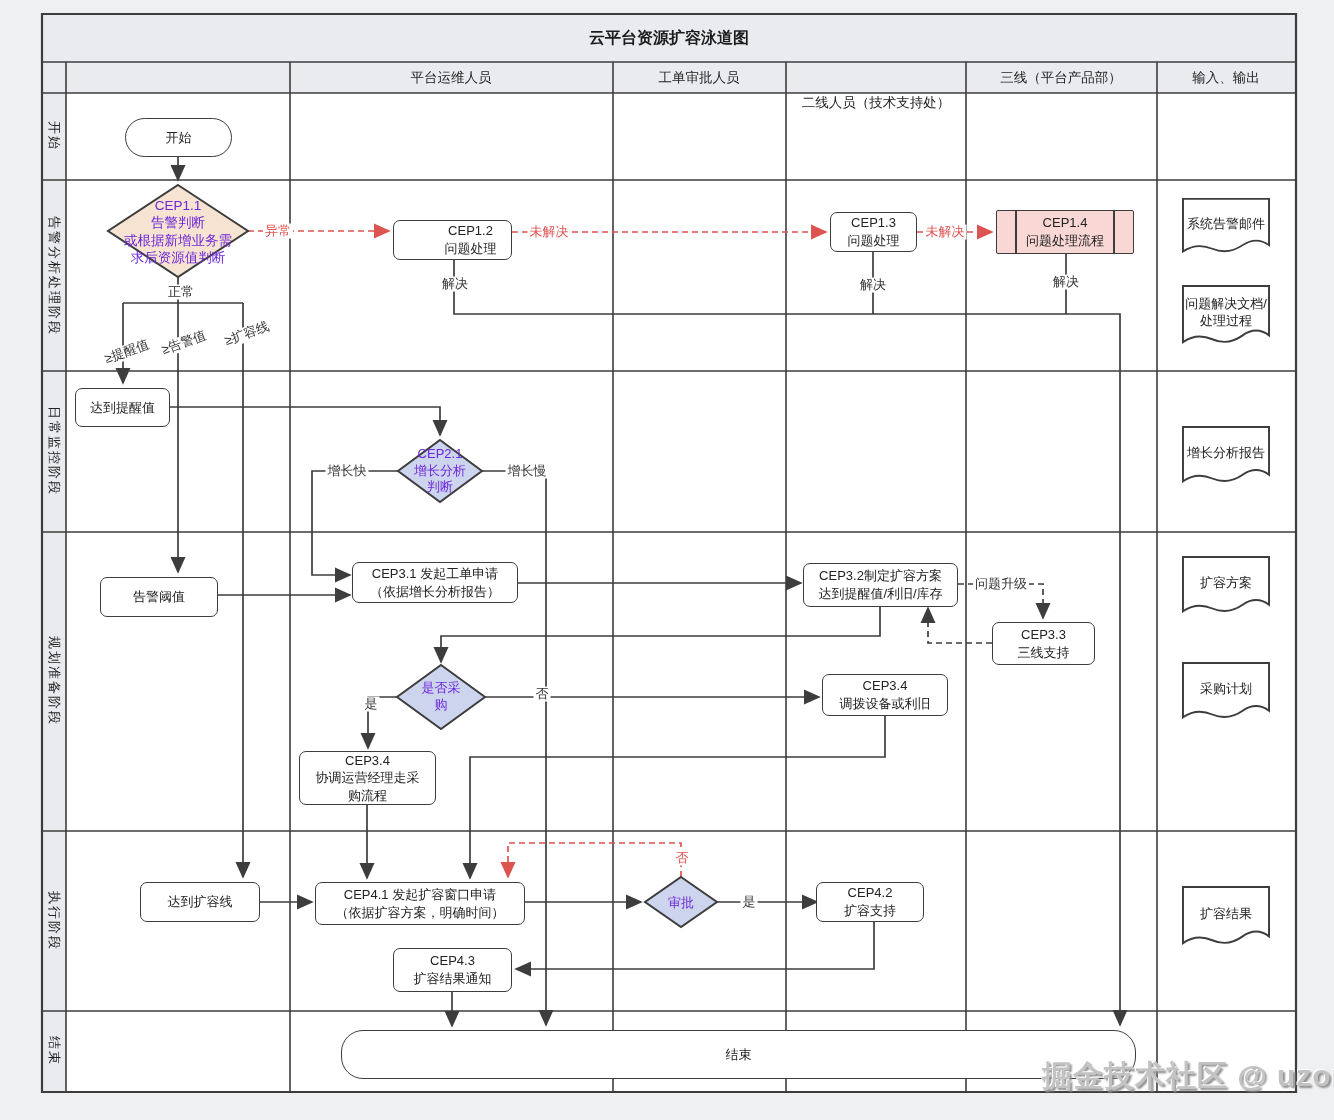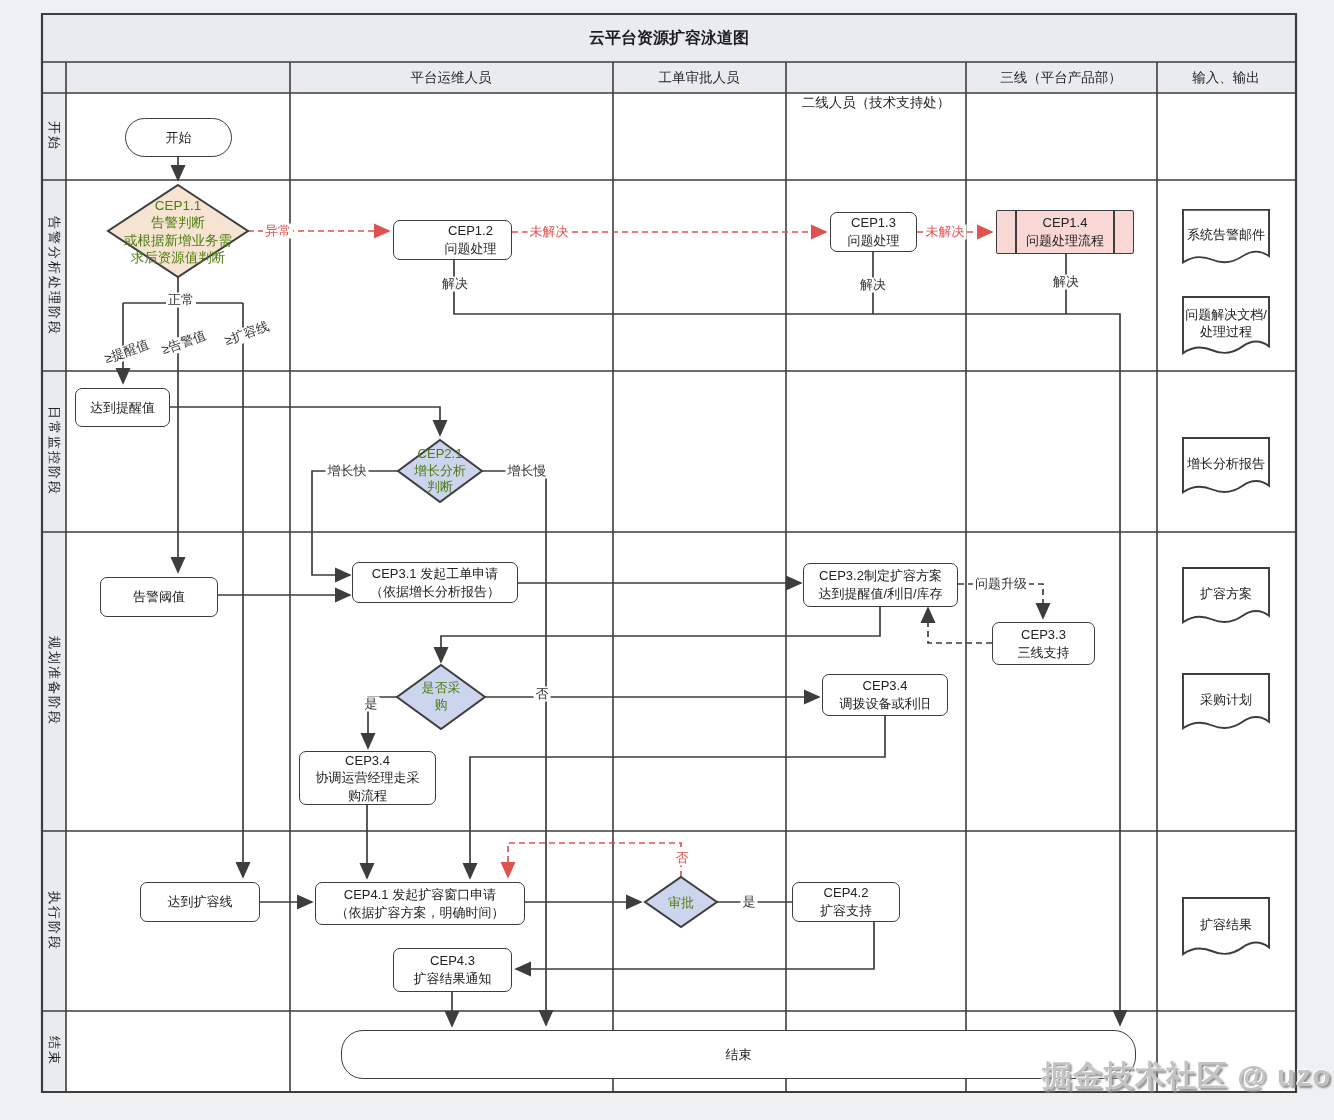--- a/index.html
+++ b/index.html
@@ -5,33 +5,33 @@
   html,body{margin:0;padding:0;background:#eff0f2;font-family:"Liberation Sans","DejaVu Sans",sans-serif;}
   #stage{position:relative;width:1334px;height:1120px;background:#eff0f2;overflow:hidden;}
   .fill{position:absolute;}
   svg.layer{position:absolute;left:0;top:0;pointer-events:none;}
   .box{position:absolute;background:#fff;border:1.6px solid #3d3d3d;border-radius:7px;
        display:flex;align-items:center;justify-content:center;text-align:center;
        font-size:13px;line-height:1.35;color:#222;white-space:pre-line;box-sizing:border-box;z-index:4;}
   .pill{border-radius:22px;}
   .subproc{background:#f8d7d4;}
   .subbar{position:absolute;top:-1px;bottom:-1px;width:1.6px;background:#3d3d3d;}
-  .dtext{position:absolute;text-align:center;font-size:13px;line-height:1.28;color:#4d7c0f;
+  .dtext{position:absolute;text-align:center;font-size:13px;line-height:1.28;color:#6d28d9;
          white-space:pre-line;transform:translate(-50%,-50%);z-index:5;}
   .elabel{position:absolute;font-size:13px;color:#333;transform:translate(-50%,-50%);
           background:#fff;padding:0 2px;line-height:1.15;white-space:nowrap;z-index:6;}
   .elabel.red{color:#dd5350;}
   .elabel.rot{transform:translate(-50%,-50%) rotate(-20deg);}
   .lane-label{position:absolute;transform:translate(-50%,-50%) rotate(90deg);font-size:13px;
               color:#222;white-space:nowrap;letter-spacing:2px;z-index:3;}
   .colhead{position:absolute;transform:translate(-50%,-50%);font-size:13.5px;color:#1c1c1c;
            white-space:nowrap;z-index:3;}
   .title{position:absolute;transform:translate(-50%,-50%);font-size:16px;font-weight:bold;
          color:#1c1c1c;white-space:nowrap;z-index:3;}
-  .doc{position:absolute;z-index:4;margin-top:11px;}
+  .doc{position:absolute;z-index:4;}
   .doc svg{position:absolute;left:0;top:0;}
   .doc path{fill:#fff;stroke:#3d3d3d;stroke-width:2;}
   .doc-label{position:absolute;left:0;right:0;top:0;bottom:6px;display:flex;align-items:center;
              justify-content:center;text-align:center;font-size:13px;color:#222;line-height:1.3;}
   .watermark{position:absolute;left:1042px;top:1056px;font-size:30px;font-weight:bold;
              color:#c3c3c3;text-shadow:-1px -1px 0 #ffffff,2px 2px 2px #8f8f8f;
              letter-spacing:1px;z-index:9;white-space:nowrap;}
 </style>
 </head>
 <body>
@@ -161,21 +161,21 @@
 购</div>
   <div class="box" style="left:299px;top:751px;width:137px;height:54px;">CEP3.4
 协调运营经理走采
 购流程</div>
   <div class="box" style="left:822px;top:674px;width:126px;height:42px;">CEP3.4
 调拨设备或利旧</div>
   <div class="box" style="left:140px;top:882px;width:120px;height:40px;">达到扩容线</div>
   <div class="box" style="left:315px;top:882px;width:210px;height:43px;">CEP4.1 发起扩容窗口申请
 （依据扩容方案，明确时间）</div>
   <div class="dtext" style="left:681px;top:903px;width:60px;">审批</div>
-  <div class="box" style="left:792px;top:882px;width:108px;height:40px;">CEP4.2
+  <div class="box" style="left:816px;top:882px;width:108px;height:40px;">CEP4.2
 扩容支持</div>
   <div class="box" style="left:393px;top:948px;width:119px;height:44px;">CEP4.3
 扩容结果通知</div>
   <div class="box pill" style="left:341px;top:1030px;width:795px;height:49px;">结束</div>
 
   <div class="doc" style="left:1182px;top:198px;width:88px;height:58px;">
     <svg width="88" height="58" viewBox="0 0 90 64" preserveAspectRatio="none">
         <path d="M1,1 L89,1 L89,52 Q76,42 62,52 Q47,63 31,56 Q15,49 1,59 Z"></path>
       </svg>
     <div class="doc-label">系统告警邮件</div>
@@ -210,21 +210,21 @@
       </svg>
     <div class="doc-label">扩容结果</div>
   </div>
 
   <div class="elabel red" style="left:278px;top:231px;">异常</div>
   <div class="elabel red" style="left:549px;top:232px;">未解决</div>
   <div class="elabel red" style="left:945px;top:232px;">未解决</div>
   <div class="elabel" style="left:455px;top:284px;">解决</div>
   <div class="elabel" style="left:873px;top:285px;">解决</div>
   <div class="elabel" style="left:1066px;top:282px;">解决</div>
-  <div class="elabel" style="left:181px;top:300px;font-family:Liberation Serif, serif;">正常</div>
+  <div class="elabel" style="left:181px;top:292px;font-family:Liberation Serif, serif;">正常</div>
   <div class="elabel rot" style="left:127px;top:352px;">≥提醒值</div>
   <div class="elabel rot" style="left:184px;top:343px;">≥告警值</div>
   <div class="elabel rot" style="left:247px;top:334px;">≥扩容线</div>
   <div class="elabel" style="left:347px;top:471px;">增长快</div>
   <div class="elabel" style="left:527px;top:471px;">增长慢</div>
   <div class="elabel" style="left:1001px;top:584px;">问题升级</div>
   <div class="elabel" style="left:371px;top:704px;">是</div>
   <div class="elabel" style="left:542px;top:694px;">否</div>
   <div class="elabel red" style="left:682px;top:858px;">否</div>
   <div class="elabel" style="left:749px;top:902px;">是</div>

